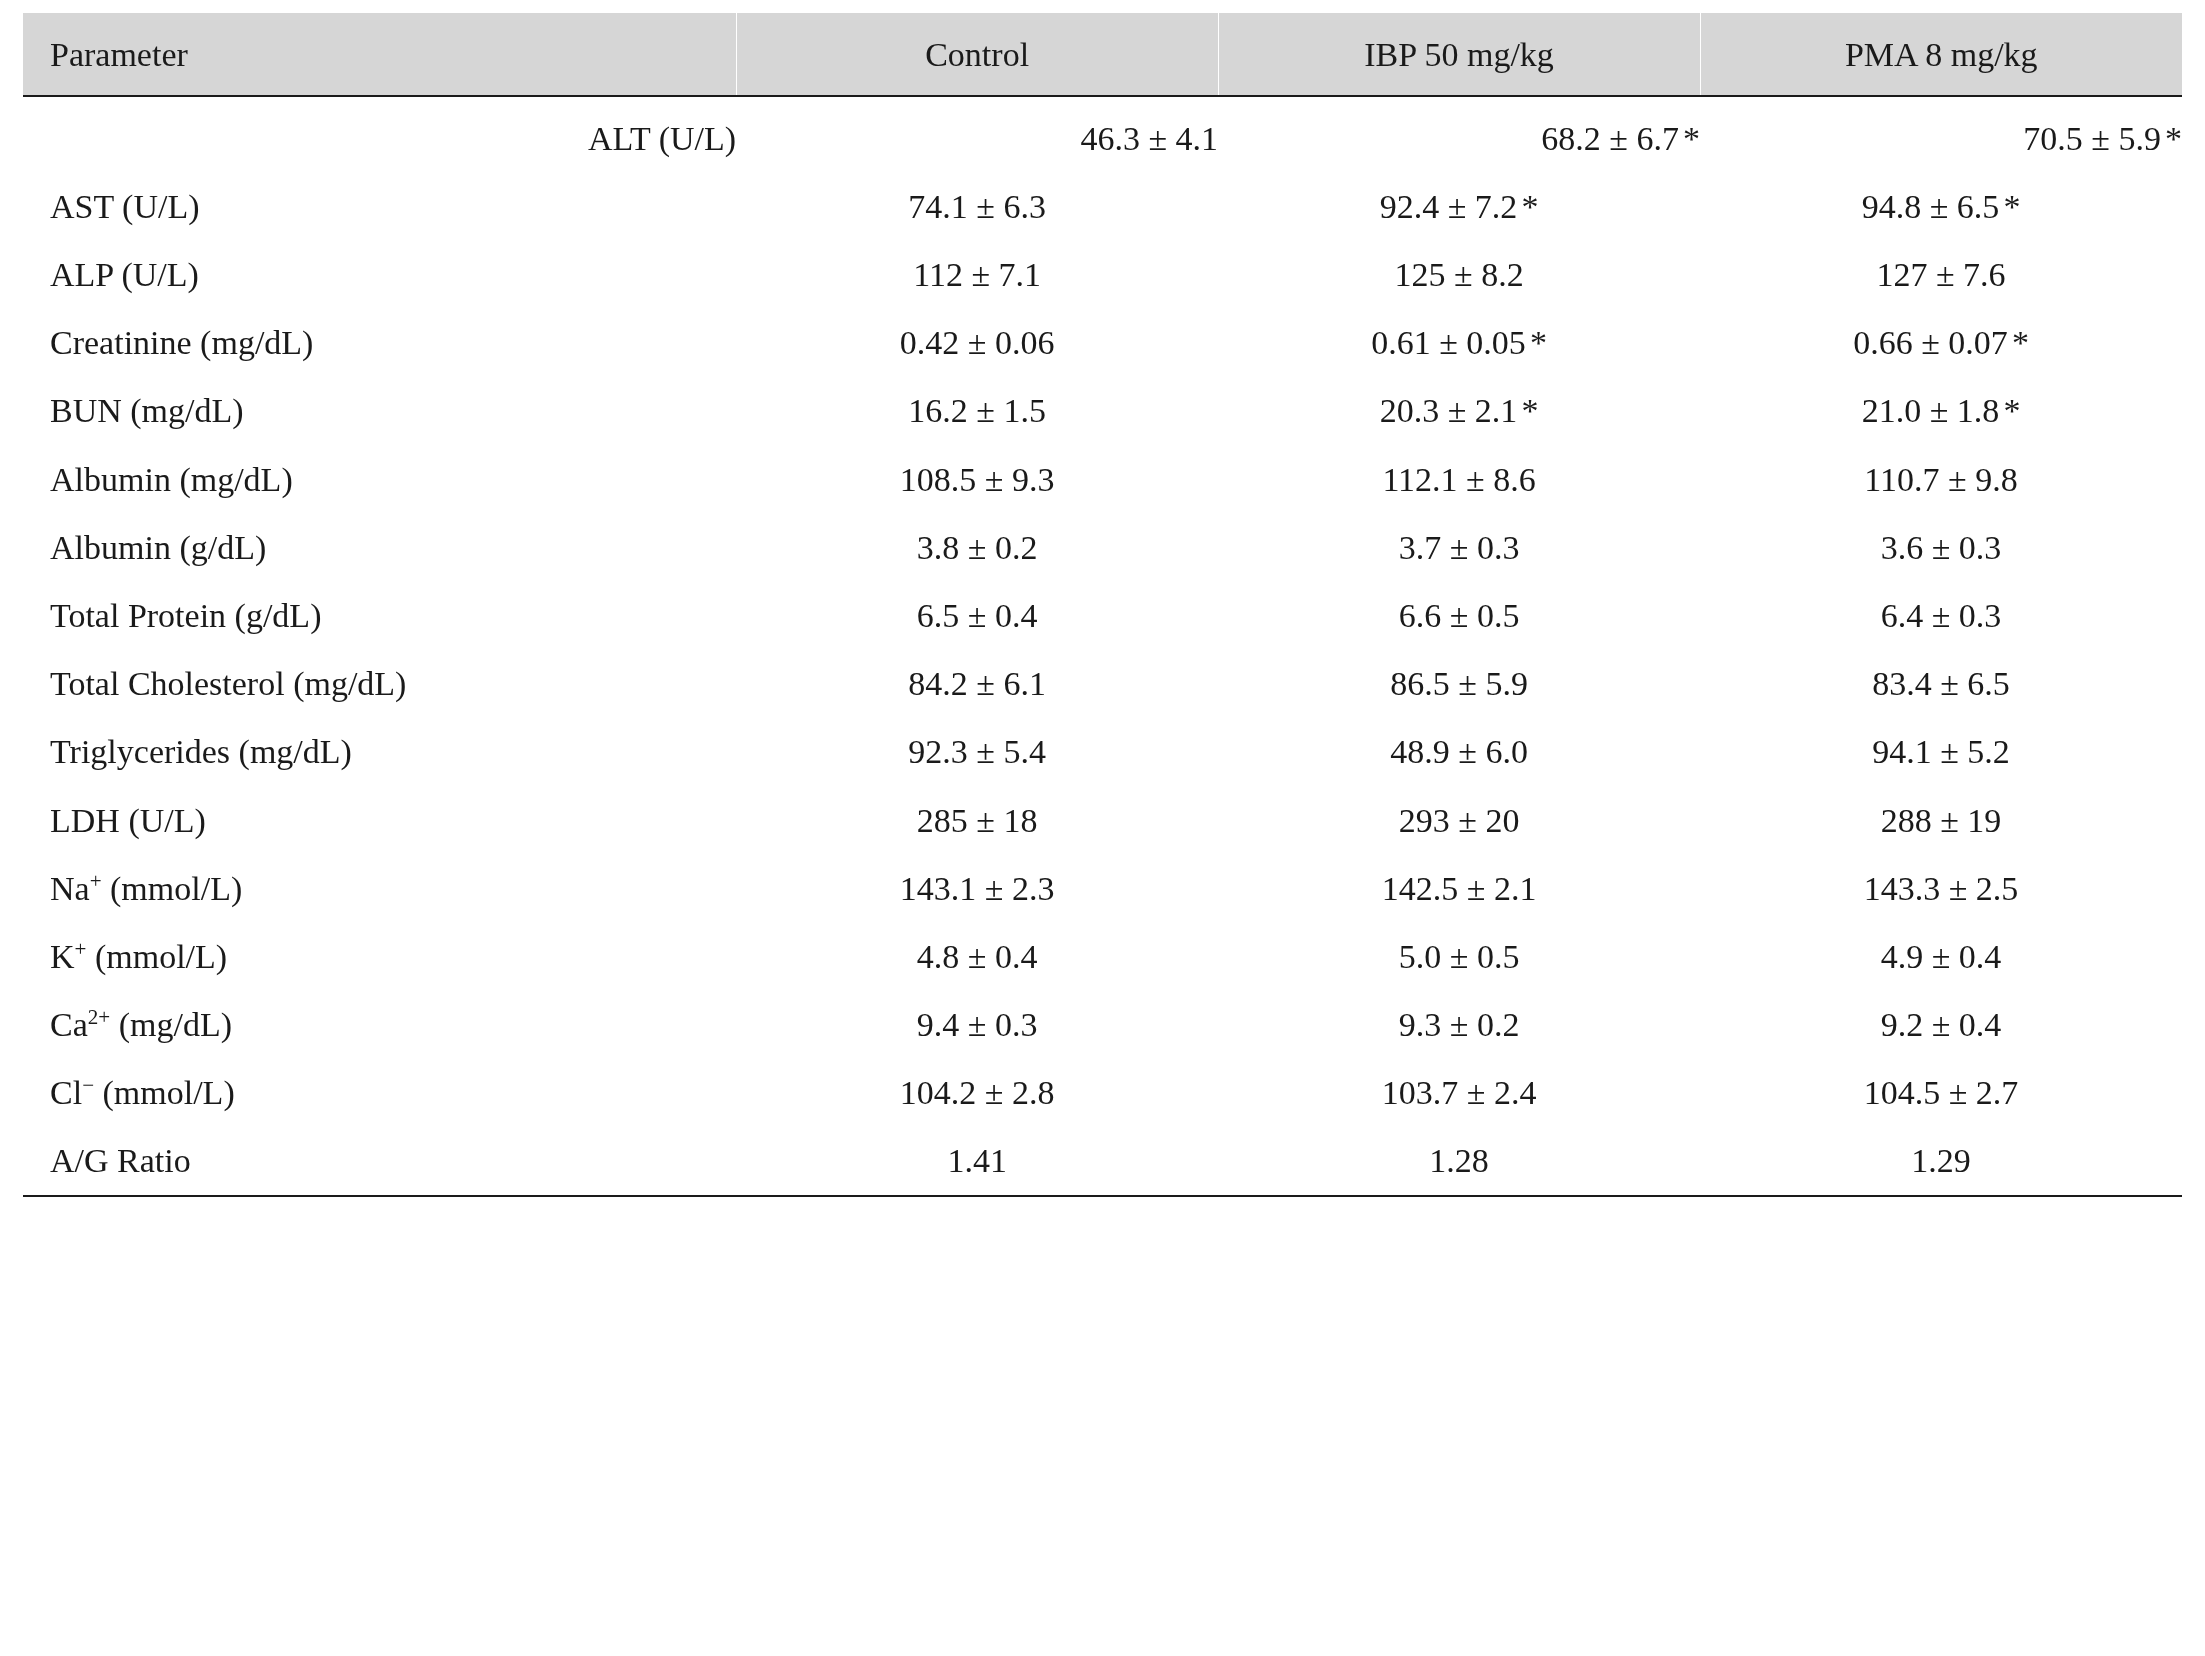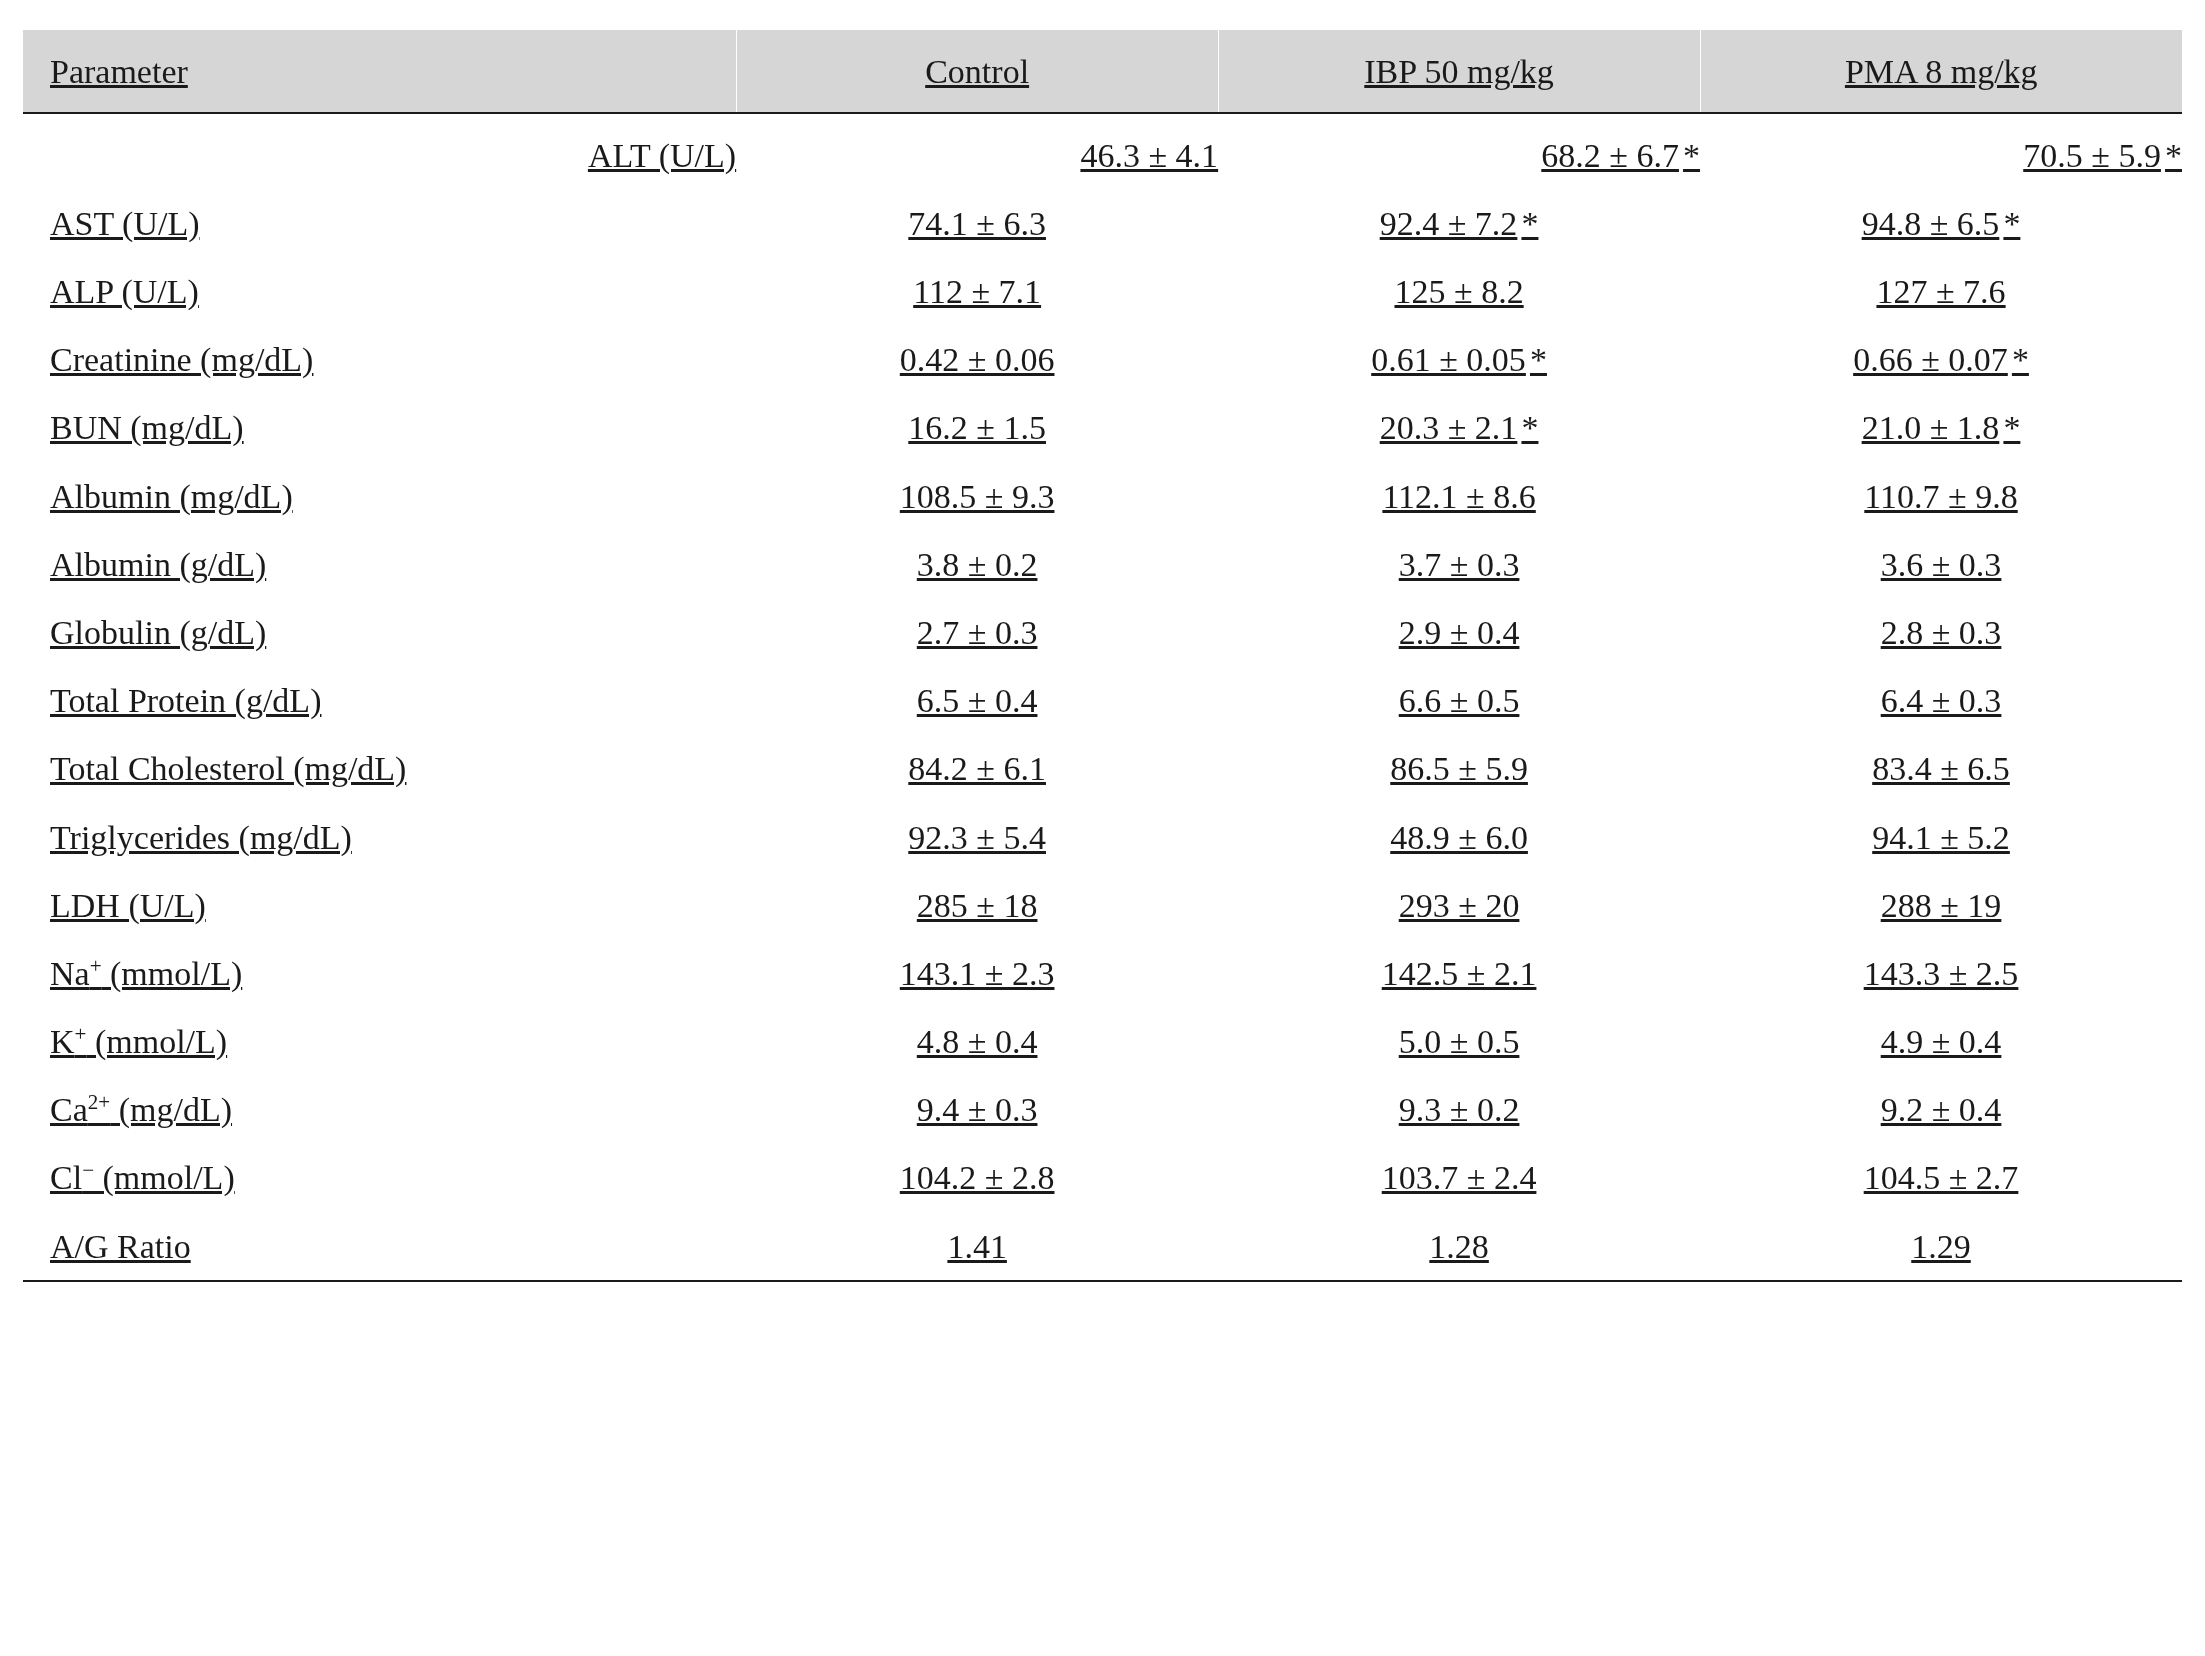--- a/index.html
+++ b/index.html
@@ -11,22 +11,21 @@
     width: 2205px;
     height: 1657px;
     font-family: "Liberation Serif", serif;
     color: #1a1a1a;
     -webkit-font-smoothing: antialiased;
   }
   .sheet {
     box-sizing: border-box;
     width: 2205px;
     height: 1657px;
-    padding: 30px 23px 0 23px;
-    text-decoration: underline;
+    padding: 13px 23px 0 23px;
   }
   table.biochem {
     border-collapse: collapse;
     width: 100%;
     table-layout: fixed;
   }
   table.biochem col.c-param  { width: 33.0%; }
   table.biochem col.c-val    { width: 22.3%; }
 
   thead tr.header-row th {
@@ -141,26 +140,20 @@
           <td class="val">112.1 ± 8.6</td>
           <td class="val">110.7 ± 9.8</td>
         </tr>
         <tr>
           <td class="param">Albumin (g/dL)</td>
           <td class="val">3.8 ± 0.2</td>
           <td class="val">3.7 ± 0.3</td>
           <td class="val">3.6 ± 0.3</td>
         </tr>
         <tr>
-          <td class="param">Globulin (g/dL)</td>
-          <td class="val">2.7 ± 0.3</td>
-          <td class="val">2.9 ± 0.4</td>
-          <td class="val">2.8 ± 0.3</td>
-        </tr>
-        <tr>
           <td class="param">Total Protein (g/dL)</td>
           <td class="val">6.5 ± 0.4</td>
           <td class="val">6.6 ± 0.5</td>
           <td class="val">6.4 ± 0.3</td>
         </tr>
         <tr>
           <td class="param">Total Cholesterol (mg/dL)</td>
           <td class="val">84.2 ± 6.1</td>
           <td class="val">86.5 ± 5.9</td>
           <td class="val">83.4 ± 6.5</td>

